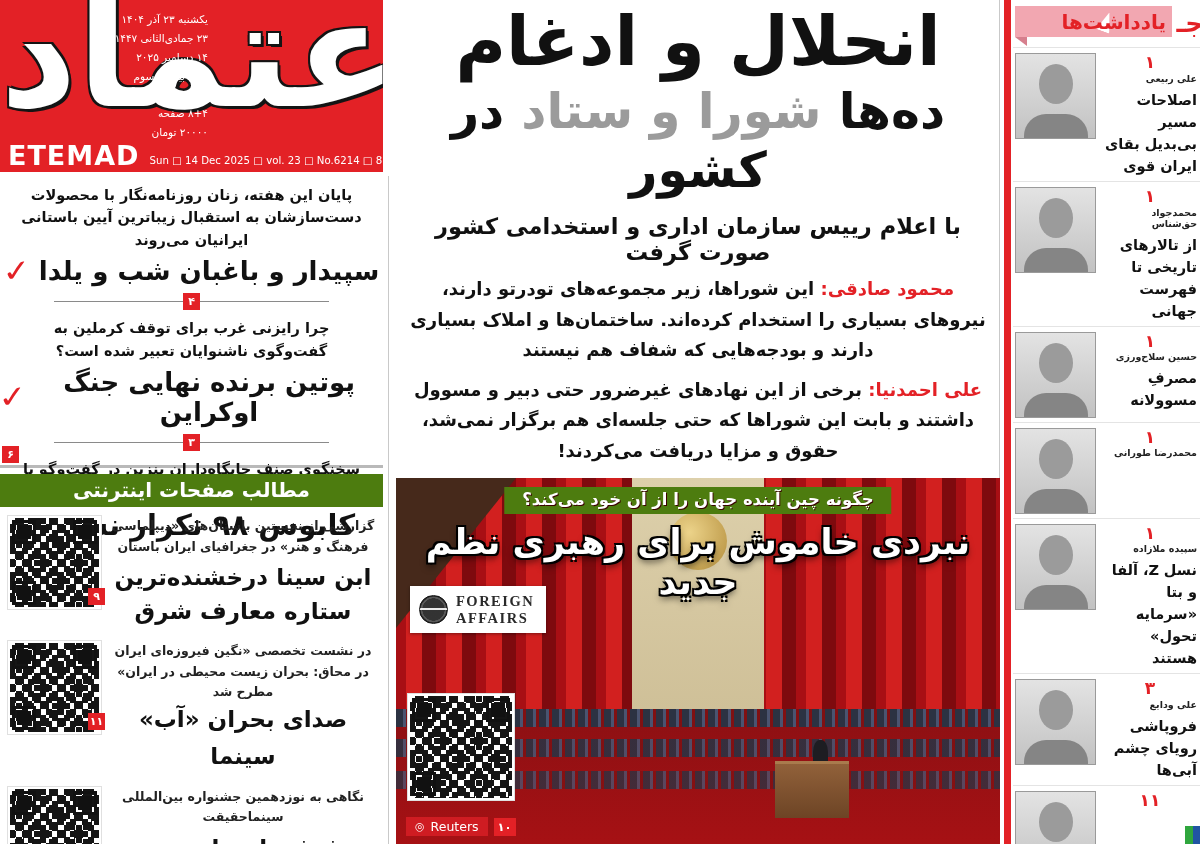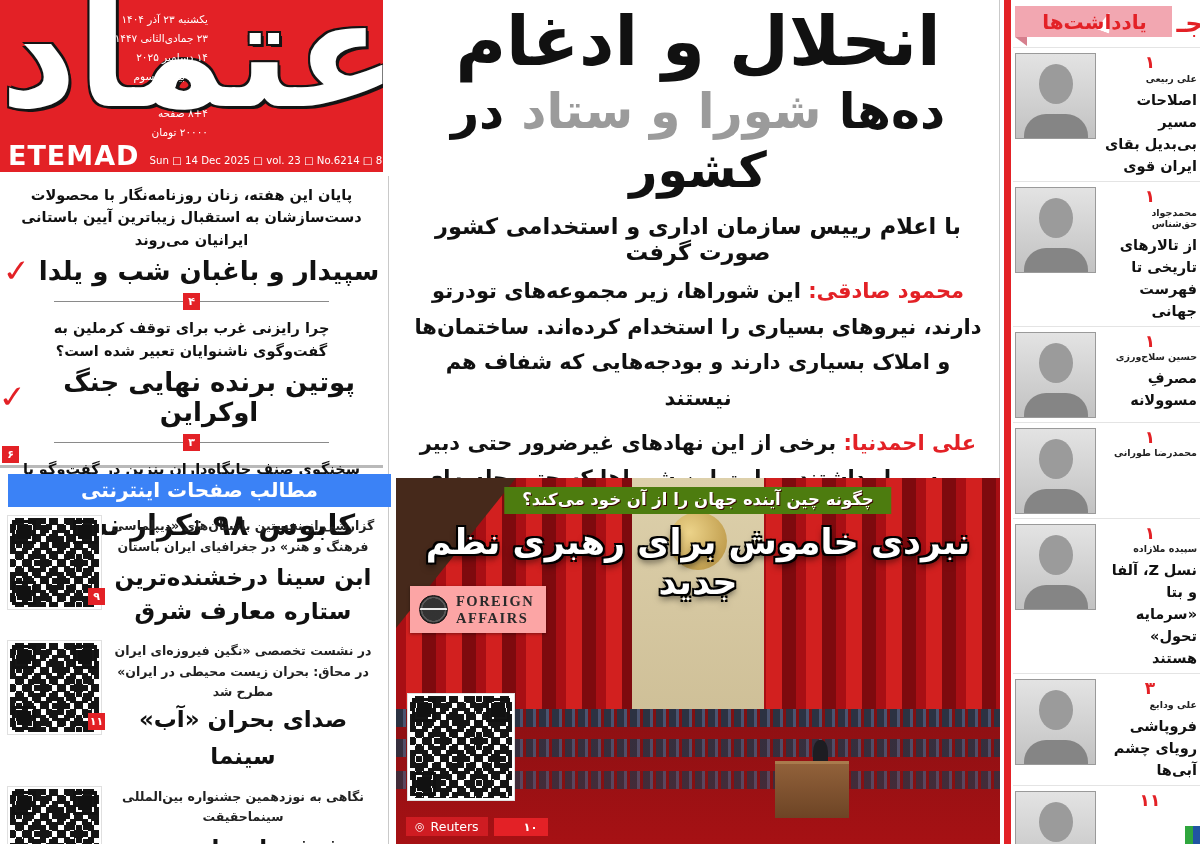--- a/index.html
+++ b/index.html
@@ -33,22 +33,22 @@
             padding-top:6px;box-sizing:border-box;}
   .kicker{font-size:14.5px;font-weight:bold;line-height:1.55;margin:2px 16px 0;}
   .chk{display:flex;justify-content:center;align-items:center;gap:10px;direction:rtl;margin:5px 0 2px;}
   .chk .hl{font-size:26px;font-weight:bold;letter-spacing:-1px;}
   .chk .check{color:#e32126;font-size:30px;font-weight:bold;transform:rotate(-6deg) scaleX(1.15);line-height:1;}
   .chk3 .hl{font-size:29px;}
   .divider{display:flex;align-items:center;width:72%;margin:7px auto;}
   .divider::before,.divider::after{content:"";flex:1;height:1px;background:#8a8a8a;}
 
   
-  .web-bar{position:absolute;left:0;top:474px;width:383px;height:33px;background:#3b82f6;color:#fff;
-           font-size:20px;font-weight:bold;text-align:center;line-height:33px;direction:rtl;margin-left:8px;}
+  .web-bar{position:absolute;left:0;top:474px;width:383px;height:33px;background:#4d7c0f;color:#fff;
+           font-size:20px;font-weight:bold;text-align:center;line-height:33px;direction:rtl;}
   .web-list{position:absolute;left:0;top:507px;width:383px;height:337px;direction:rtl;overflow:hidden;}
   .web-item{display:flex;direction:rtl;gap:8px;padding:9px 6px 4px 4px;min-height:110px;box-sizing:border-box;}
   .w-text{flex:1;text-align:center;}
   .w-kicker{font-size:12.5px;font-weight:bold;line-height:1.65;color:#222;}
   .w-hl{font-size:23px;font-weight:bold;line-height:1.45;margin-top:4px;letter-spacing:-0.5px;}
   .qr-wrap{position:relative;width:97px;flex:none;align-self:flex-start;}
   .qr{width:93px;height:93px;box-sizing:border-box;border:2px solid #fff;outline:1px solid #e0e0e0;position:relative;
       background:
         repeating-conic-gradient(#151515 0% 25%, transparent 0% 50%) 0 0/12px 12px,
         repeating-conic-gradient(#151515 0% 25%, #fff 0% 50%) 5px 7px/17px 17px;}
@@ -59,21 +59,21 @@
   .qr .f{position:absolute;bottom:2px;left:2px;width:14px;height:14px;border:3px solid #111;
          background:#111;background-clip:content-box;padding:2px;}
   .qr-badge{position:absolute;bottom:4px;right:-4px;z-index:2;}
 
   
   .main{position:absolute;left:396px;top:0;width:604px;height:478px;direction:rtl;text-align:center;overflow:hidden;}
   .h1a{font-size:69px;font-weight:bold;line-height:1.15;margin-top:2px;letter-spacing:-3px;}
   .h1b{font-size:49px;font-weight:bold;line-height:1.2;margin-top:2px;letter-spacing:-2px;}
   .h1b .gray{color:#9b9b9b;}
   .subhead{font-size:22.5px;font-weight:bold;margin-top:12px;}
-  .quote{font-size:21px;font-weight:bold;line-height:1.7;margin:9px 14px 0;}
+  .quote{font-size:18px;font-weight:bold;line-height:1.7;margin:9px 14px 0;}
   .qname{color:#e32126;}
 
   
   .photo{position:absolute;left:396px;top:478px;width:604px;height:366px;overflow:hidden;background:#a31217;}
   .curtains{position:absolute;left:0;top:0;width:100%;height:63%;
             background:repeating-linear-gradient(90deg,#a80f14 0 10px,#d2201f 10px 26px,#7e0a0e 26px 40px);}
   .wall{position:absolute;left:39%;top:0;width:22%;height:63%;background:linear-gradient(#ddd0ab,#cfc098);}
   .emblem{position:absolute;left:50%;top:34px;transform:translateX(-50%);width:58px;height:58px;border-radius:50%;
           background:radial-gradient(circle at 35% 35%,#ecd38a,#b38d3b);z-index:1;}
   .corner{position:absolute;left:0;top:0;width:120px;height:150px;background:#46291b;
@@ -85,41 +85,41 @@
   .podium{position:absolute;right:25%;bottom:26px;width:74px;height:54px;
           background:linear-gradient(#91613a,#6d4425);border-top:3px solid #a97b4d;}
   .speaker{position:absolute;right:28.5%;bottom:78px;width:15px;height:26px;background:#1d1d22;
            border-radius:45% 45% 15% 15%;}
   .kbar{position:absolute;top:9px;left:50%;transform:translateX(-50%);background:#4d7c0f;color:#fff;
         font-weight:bold;font-size:16.5px;padding:3px 18px 5px;white-space:nowrap;direction:rtl;z-index:3;
         text-shadow:1px 1px 0 #3a0000;}
   .ptitle{position:absolute;top:44px;left:0;right:0;text-align:center;color:#fff;font-size:35px;font-weight:bold;
           direction:rtl;z-index:3;letter-spacing:-1px;
           text-shadow:2px 2px 0 #000,-2px 2px 0 #000,2px -2px 0 #000,-2px -2px 0 #000,0 4px 7px rgba(0,0,0,.65);}
-  .fa-box{position:absolute;left:14px;top:108px;background:#fca5a5;padding:7px 12px 7px 9px;display:flex;gap:8px;
+  .fa-box{position:absolute;left:14px;top:108px;background:#ffffff;padding:7px 12px 7px 9px;display:flex;gap:8px;
           align-items:center;z-index:3;box-shadow:0 1px 3px rgba(0,0,0,.4);}
   .globe{width:27px;height:27px;border-radius:50%;flex:none;
          background:radial-gradient(circle at 50% 50%,#1b1b1b 58%,#444 59% 66%,#1b1b1b 67%),
                     linear-gradient(#1b1b1b 45%,#e8e8e8 45% 52%,#1b1b1b 52%);
          background-blend-mode:screen;border:1px solid #111;}
   .fa-text{font-family:"Liberation Serif","DejaVu Serif",serif;font-weight:bold;font-size:14.5px;
            letter-spacing:1.5px;color:#2a2a2a;line-height:1.15;}
   .photo-qr{position:absolute;left:12px;bottom:44px;width:106px;height:106px;z-index:3;}
   .photo-qr .qr{width:106px;height:106px;}
   .credit{position:absolute;left:10px;bottom:8px;display:flex;gap:6px;align-items:center;direction:ltr;z-index:3;}
   .credit-box{background:#cf1c22;color:#fff;font-size:12.5px;padding:2px 9px;display:flex;align-items:center;gap:6px;}
   .cam{color:#fff;font-size:11px;line-height:1;}
-  .badge10{width:34px;height:18px;font-size:11.5px;padding-left:20px;}
+  .badge10{width:22px;height:18px;font-size:11.5px;}
 
   
   .sidebar{position:absolute;left:1013px;top:0;width:187px;height:844px;overflow:hidden;direction:rtl;background:#fff;}
   .sb-header{position:relative;height:47px;}
   .sb-banner{position:absolute;top:6px;left:2px;right:28px;height:31px;background:#f2a7b1;}
   .sb-fold{position:absolute;top:37px;left:2px;width:0;height:0;border-right:12px solid #d67f8d;border-bottom:9px solid transparent;}
-  .sb-title{position:absolute;top:10px;left:10px;right:34px;text-align:center;color:#e32126;font-weight:bold;
+  .sb-title{position:absolute;top:10px;left:10px;right:34px;text-align:right;color:#e32126;font-weight:bold;
             font-size:20px;letter-spacing:-1px;z-index:2;}
   .sb-pen{position:absolute;top:10px;right:-4px;color:#e32126;font-weight:bold;font-size:26px;line-height:1;z-index:2;}
   .sb-nib{position:absolute;top:12px;left:86px;width:14px;height:20px;background:#fff;
           clip-path:polygon(50% 0,100% 100%,0 100%);transform:rotate(20deg);z-index:1;}
   .sb-item{display:flex;direction:rtl;gap:7px;padding:5px 3px 4px 2px;min-height:93px;box-sizing:border-box;
            border-top:1px solid #e4e4e4;}
   .sb-item:first-of-type{border-top:none;}
   .avatar{width:79px;height:84px;flex:none;background:linear-gradient(#e3e3e3,#c2c2c2);border:1px solid #9a9a9a;
           position:relative;overflow:hidden;}
   .avatar::before{content:"";position:absolute;top:10px;left:50%;transform:translateX(-50%);width:34px;height:40px;

